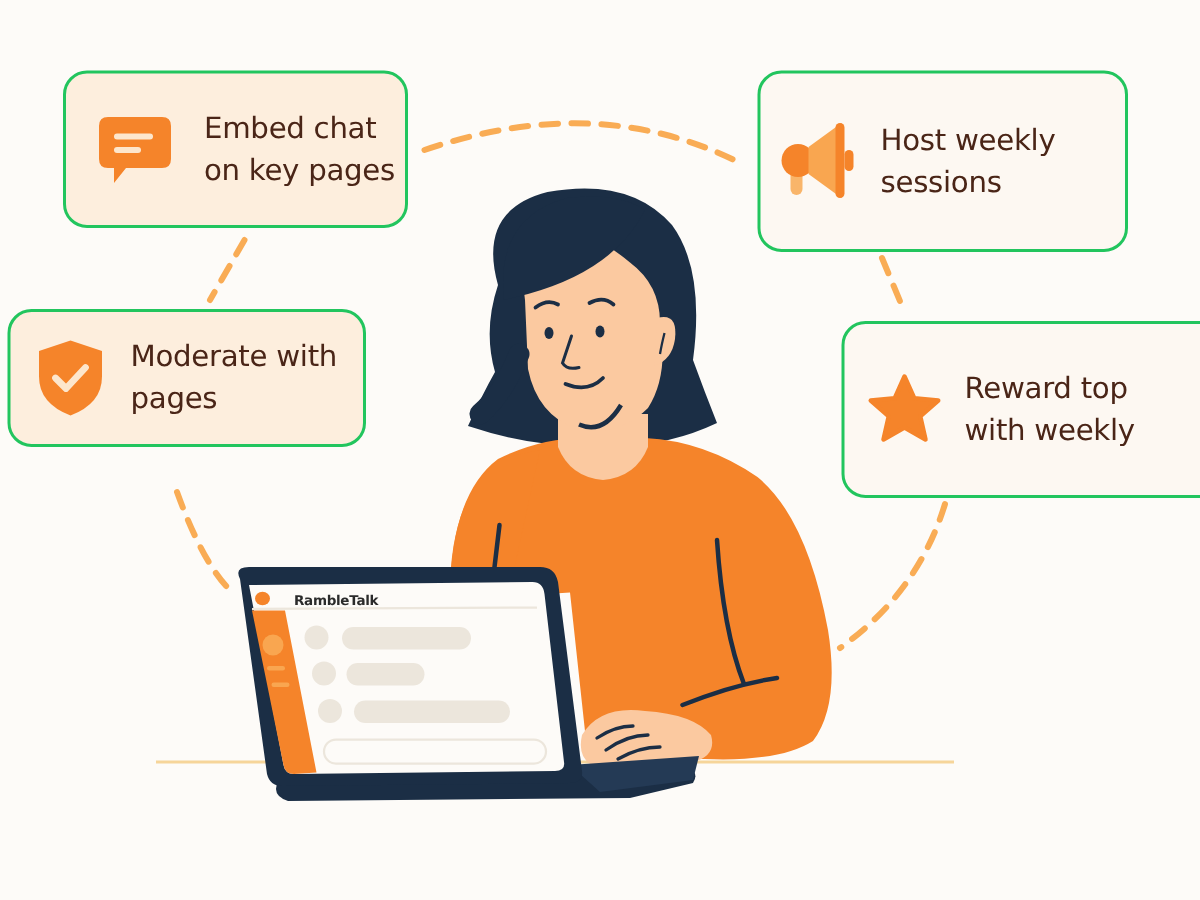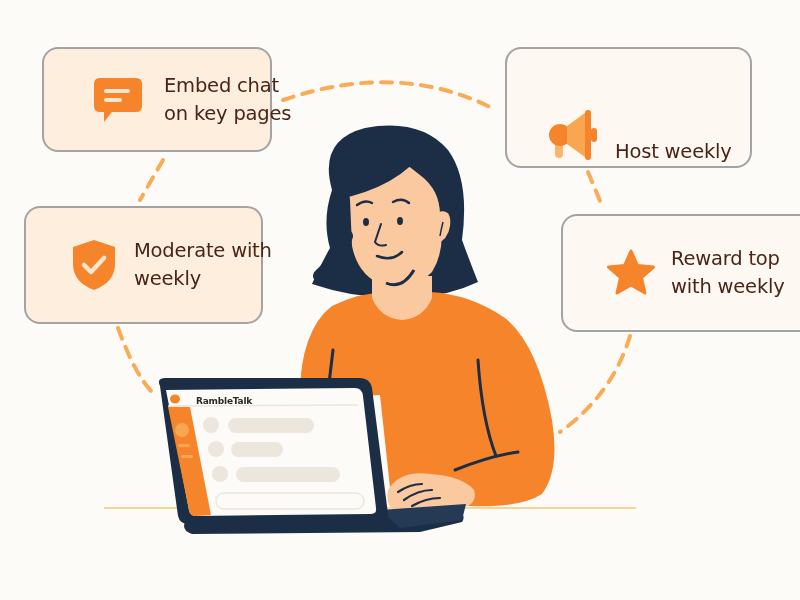--- a/index.html
+++ b/index.html
@@ -6,24 +6,24 @@
   body {
     width:800px; height:600px; overflow:hidden;
     background:#fdfbf8;
     font-family:"DejaVu Sans","Liberation Sans",sans-serif;
     position:relative;
   }
   .stage { position:absolute; left:0; top:0; width:800px; height:600px; }
   svg.art { position:absolute; left:0; top:0; }
   .card {
     position:absolute;
-    border:2px solid #a3a3a3;
+    border:2px solid #22c55e;
     border-radius:16px;
     box-sizing:border-box;
-    display:flex; align-items:center;padding-left:28px;
+    display:flex; align-items:center;
   }
   .card.tinted { background:#fdeedd; }
   .card.plain { background:#fdf8f2; }
   .card .icon { flex:0 0 auto; display:flex; align-items:center; justify-content:center; }
   .card .text {
     color:#4a2517;
     font-size:19.5px;
     line-height:28px;
     letter-spacing:-0.2px;
   }
@@ -129,45 +129,46 @@
         <rect x="14" y="17" width="26" height="4" rx="2" fill="#fde6cc"></rect>
         <rect x="14" y="26" width="18" height="4" rx="2" fill="#fde6cc"></rect>
       </svg>
     </div>
     <div class="text">
       <span>Embed chat</span>
       <span>on key pages</span>
     </div>
   </div>
 
-  <div class="card plain" style="left:505px; top:47px; width:247px; height:121px;align-items:flex-end;">
+  <div class="card plain" style="left:505px; top:47px; width:247px; height:121px;">
     <div class="icon" style="width:80px;">
       <svg width="56" height="60" viewBox="0 0 56 60">
         <rect x="8" y="28" width="8" height="24" rx="4" fill="#f9b56a"></rect>
         <rect x="2" y="18" width="22" height="22" rx="11" fill="#f5842a"></rect>
         <path d="M20 20 L42 4 L42 54 L20 38 Z" fill="#f9a650"></path>
         <rect x="38" y="4" width="6" height="50" rx="3" fill="#f5842a"></rect>
         <rect x="44" y="22" width="6" height="14" rx="3" fill="#f5842a"></rect>
       </svg>
     </div>
     <div class="text">
       <span>Host weekly</span>
+      <span>sessions</span>
     </div>
   </div>
 
-  <div class="card tinted" style="left:5px; top:206px; width:239px; height:118px;margin-left:19px;">
+  <div class="card tinted" style="left:5px; top:206px; width:239px; height:92px;">
     <div class="icon" style="width:80px;">
       <svg width="46" height="54" viewBox="0 0 46 54">
         <path d="M23 2 L44 9 V26 Q44 44 23 52 Q2 44 2 26 V9 Z" fill="#f5842a"></path>
         <path d="M13 27 L20 34 L33 20" stroke="#fde6cc" stroke-width="4.5" fill="none" stroke-linecap="round" stroke-linejoin="round"></path>
       </svg>
     </div>
     <div class="text">
       <span>Moderate with</span>
-      <span>weekly</span>
+      <span>pages</span>
     </div>
   </div>
 
   <div class="card plain" style="left:561px; top:214px; width:257px; height:118px;">
     <div class="icon" style="width:80px;">
       <svg width="52" height="50" viewBox="0 0 52 50">
         <path d="M26 3 L32.5 17.5 L48.5 19 L36.5 29.5 L40 45 L26 37 L12 45 L15.5 29.5 L3.5 19 L19.5 17.5 Z" fill="#f5842a" stroke="#f5842a" stroke-width="3" stroke-linejoin="round"></path>
       </svg>
     </div>
     <div class="text">

